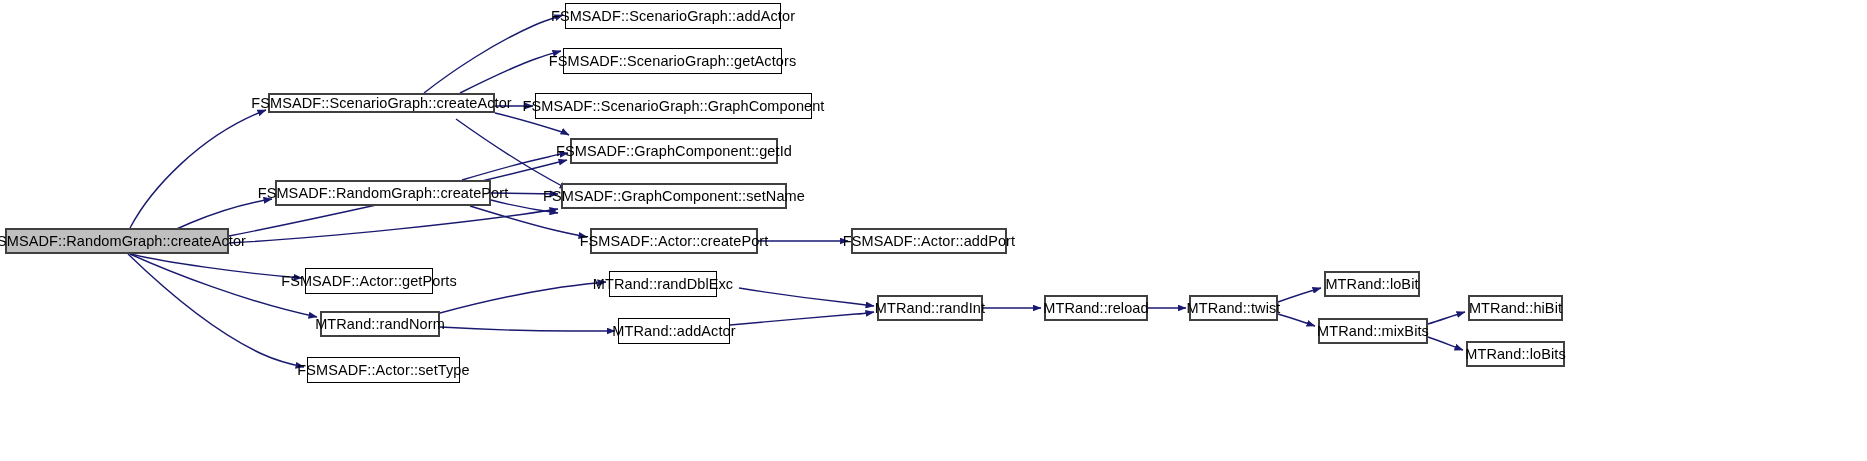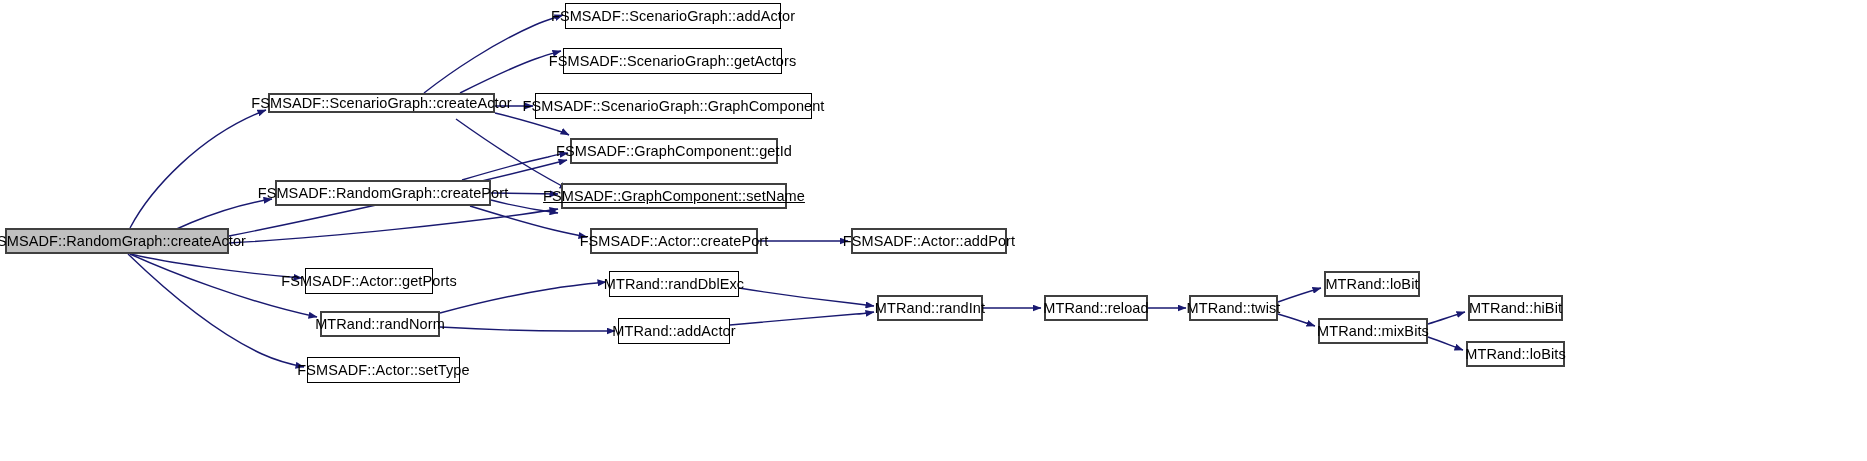--- a/index.html
+++ b/index.html
@@ -92,25 +92,25 @@
   </svg>
 
   <div id="nodes-group">
       <div class="node root" style="left: 5px; top: 228px; width: 224px; height: 26px;">FSMSADF::RandomGraph::createActor</div>
       <div class="node thick" style="left: 268px; top: 93px; width: 227px; height: 20px;">FSMSADF::ScenarioGraph::createActor</div>
       <div class="node" style="left: 565px; top: 3px; width: 216px; height: 26px;">FSMSADF::ScenarioGraph::addActor</div>
       <div class="node" style="left: 563px; top: 48px; width: 219px; height: 26px;">FSMSADF::ScenarioGraph::getActors</div>
       <div class="node" style="left: 535px; top: 93px; width: 277px; height: 26px;">FSMSADF::ScenarioGraph::GraphComponent</div>
       <div class="node thick" style="left: 570px; top: 138px; width: 208px; height: 26px;">FSMSADF::GraphComponent::getId</div>
       <div class="node thick" style="left: 275px; top: 180px; width: 216px; height: 26px;">FSMSADF::RandomGraph::createPort</div>
-      <div class="node thick" style="left: 561px; top: 183px; width: 226px; height: 26px; text-decoration: underline;">FSMSADF::GraphComponent::setName</div>
+      <div class="node thick" style="left: 561px; top: 183px; width: 226px; height: 26px;">FSMSADF::GraphComponent::setName</div>
       <div class="node thick" style="left: 590px; top: 228px; width: 168px; height: 26px;">FSMSADF::Actor::createPort</div>
       <div class="node thick" style="left: 851px; top: 228px; width: 156px; height: 26px;">FSMSADF::Actor::addPort</div>
       <div class="node" style="left: 305px; top: 268px; width: 128px; height: 26px;">FSMSADF::Actor::getPorts</div>
-      <div class="node" style="left: 609px; top: 271px; width: 130px; height: 26px;">MTRand::randDblExc</div>
+      <div class="node" style="left: 609px; top: 271px; width: 108px; height: 26px;">MTRand::randDblExc</div>
       <div class="node thick" style="left: 877px; top: 295px; width: 106px; height: 26px;">MTRand::randInt</div>
       <div class="node thick" style="left: 1044px; top: 295px; width: 104px; height: 26px;">MTRand::reload</div>
       <div class="node thick" style="left: 1189px; top: 295px; width: 89px; height: 26px;">MTRand::twist</div>
       <div class="node thick" style="left: 1324px; top: 271px; width: 96px; height: 26px;">MTRand::loBit</div>
       <div class="node thick" style="left: 1318px; top: 318px; width: 110px; height: 26px;">MTRand::mixBits</div>
       <div class="node thick" style="left: 1468px; top: 295px; width: 95px; height: 26px;">MTRand::hiBit</div>
       <div class="node thick" style="left: 1466px; top: 341px; width: 99px; height: 26px;">MTRand::loBits</div>
       <div class="node thick" style="left: 320px; top: 311px; width: 120px; height: 26px;">MTRand::randNorm</div>
       <div class="node" style="left: 618px; top: 318px; width: 112px; height: 26px;">MTRand::addActor</div>
       <div class="node" style="left: 307px; top: 357px; width: 153px; height: 26px;">FSMSADF::Actor::setType</div>

